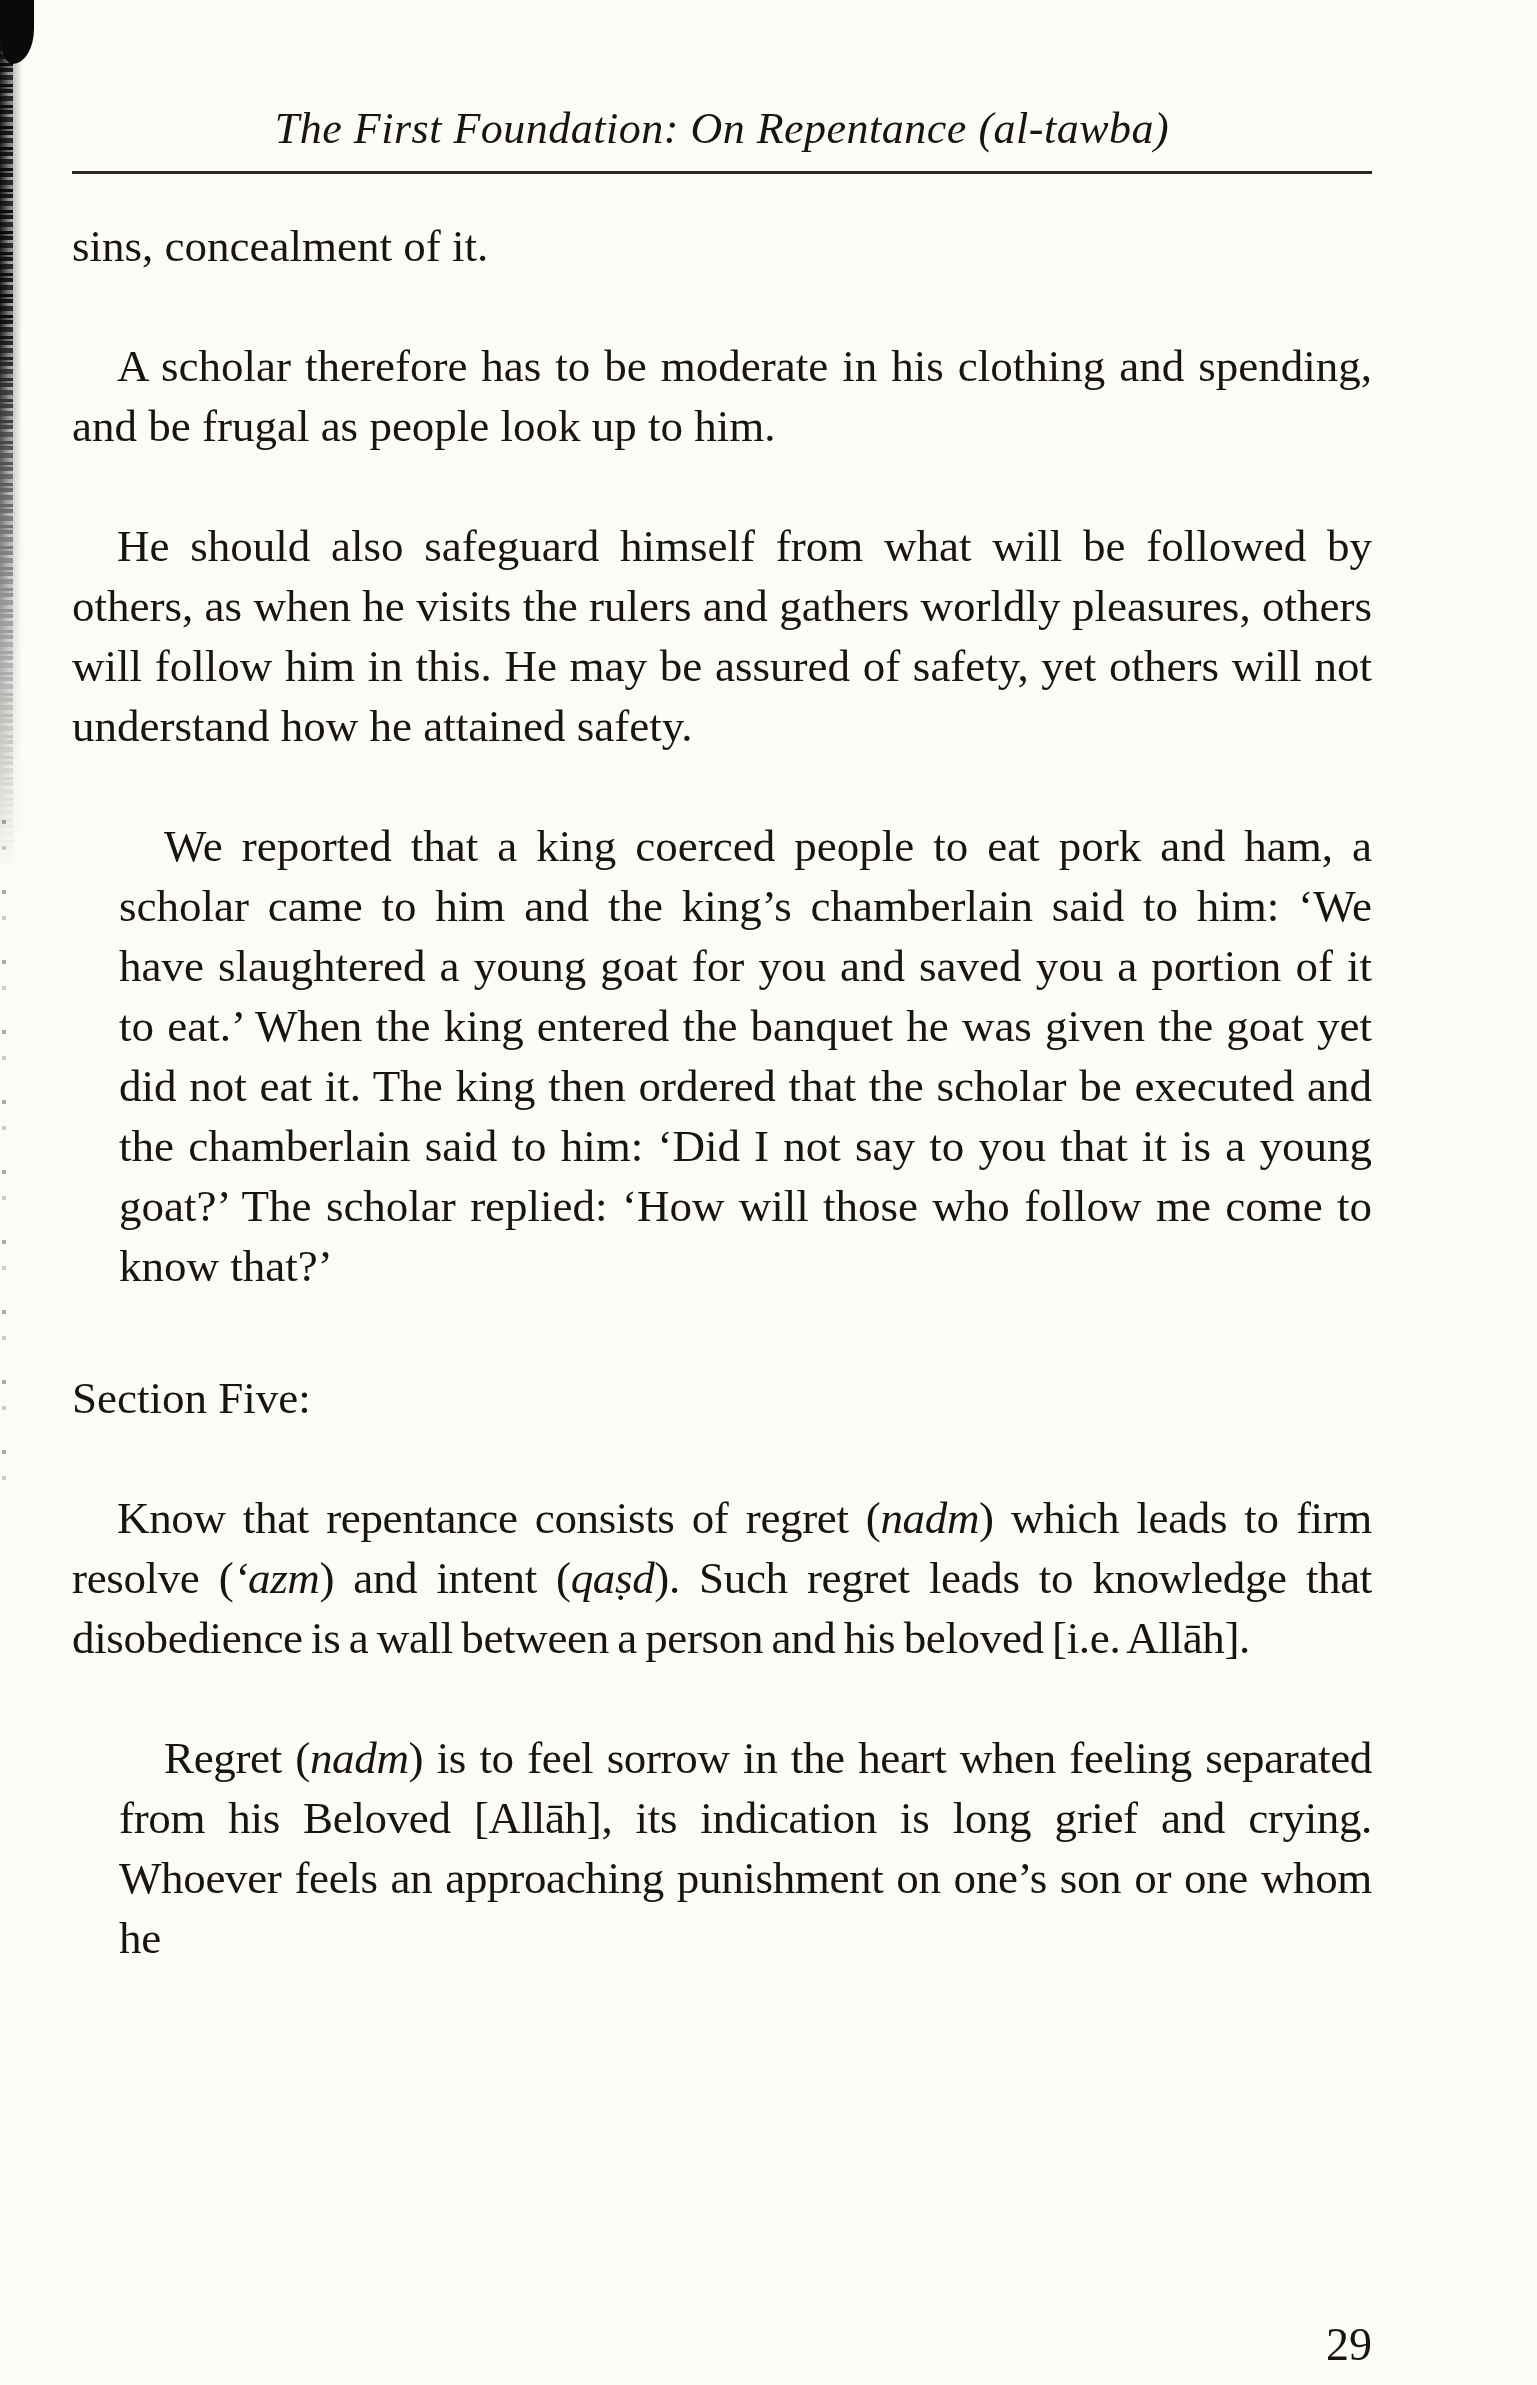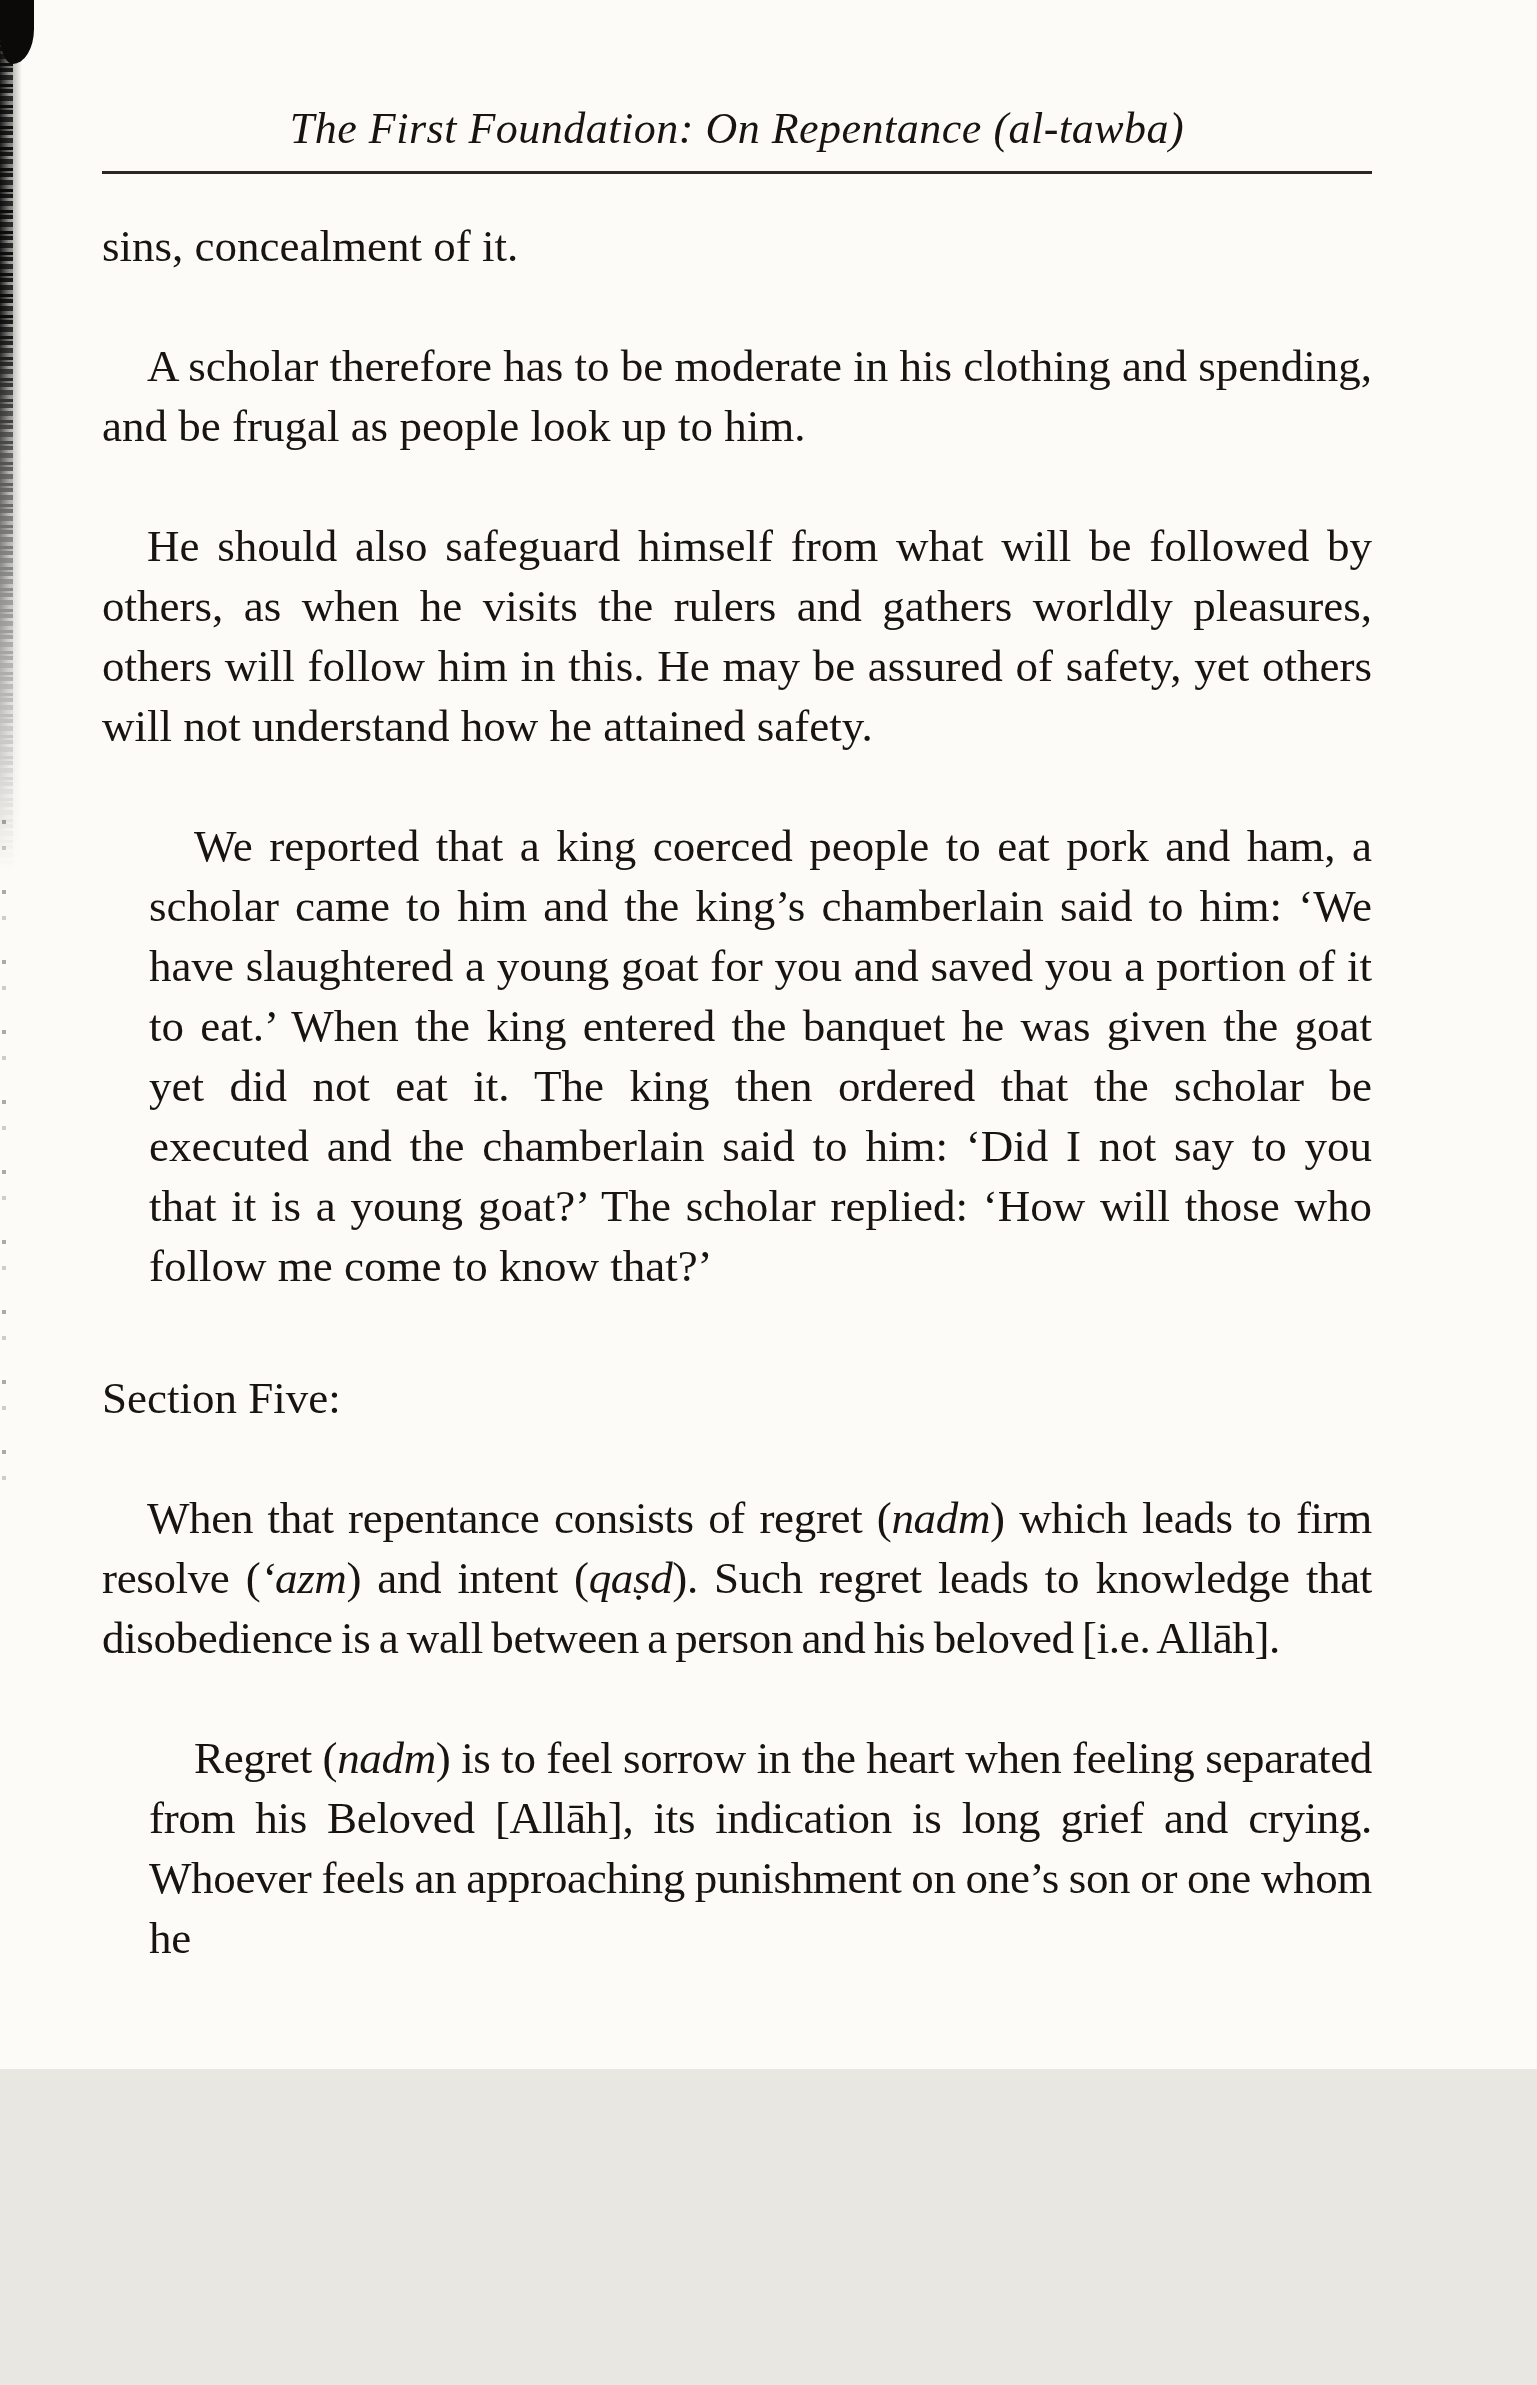--- a/index.html
+++ b/index.html
@@ -4,27 +4,27 @@
 <style>
   :root{
     --paper:#fcfbf8;
     --ink:#171411;
     --rule:#2b2824;
   }
   *{box-sizing:border-box;}
   html,body{margin:0;padding:0;background:#e9e7e2;}
   .page{
     position:relative;
-    width:1537px;height:2069px;
+    width:1537px;height:2385px;
     margin:0 auto;
     background:var(--paper);
     color:var(--ink);
     font-family:"Liberation Serif","DejaVu Serif",serif;
     overflow:hidden;
-    padding:102px 165px 0 102px;
+    padding:102px 165px 0 72px;
   }
   
   .scan-edge{
     position:absolute;left:0;top:0;width:34px;height:880px;
     pointer-events:none;
     background-image:
       repeating-linear-gradient(to bottom,
         rgba(8,8,8,.95) 0 3px, rgba(8,8,8,.30) 3px 5px,
         rgba(8,8,8,.88) 5px 9px, rgba(8,8,8,.12) 9px 12px,
         rgba(8,8,8,.80) 12px 17px, rgba(8,8,8,.25) 17px 21px),
@@ -97,21 +97,21 @@
     <p class="para indent"><span>A scholar therefore has to be moderate in his clothing and spending, and be frugal as people look up to him.</span></p>
 
     <p class="para indent"><span>He should also safeguard himself from what will be followed by others, as when he visits the rulers and gathers worldly pleasures, others will follow him in this. He may be assured of safety, yet others will not understand how he attained safety.</span></p>
 
     <p class="para indent last"><span>We reported that a king coerced people to eat pork and ham, a scholar came to him and the king’s chamberlain said to him: ‘We have slaughtered a young goat for you and saved you a portion of it to eat.’ When the king entered the banquet he was given the goat yet did not eat it. The king then ordered that the scholar be executed and the chamberlain said to him: ‘Did I not say to you that it is a young goat?’ The scholar replied: ‘How will those who follow me come to know that?’</span></p>
 
     <section class="section">
       <div class="section-label">Section Five:</div>
     </section>
 
-    <p class="para indent tight"><span>When that repentance consists of regret (</span><em>nadm</em><span>) which leads to firm resolve (</span><em>‘azm</em><span>) and intent (</span><em>qaṣd</em><span>). Such regret leads to knowledge that disobedience is a wall between a person and his beloved [i.e. Allāh].</span></p>
+    <p class="para indent tight"><span>Know that repentance consists of regret (</span><em>nadm</em><span>) which leads to firm resolve (</span><em>‘azm</em><span>) and intent (</span><em>qaṣd</em><span>). Such regret leads to knowledge that disobedience is a wall between a person and his beloved [i.e. Allāh].</span></p>
 
     <p class="para indent tight last"><span>Regret (</span><em>nadm</em><span>) is to feel sorrow in the heart when feeling separated from his Beloved [Allāh], its indication is long grief and crying. Whoever feels an approaching punishment on one’s son or one whom he</span></p>
 
   </main>
 
   <div class="page-number">29</div>
 
 </div>
 
 </body></html>

